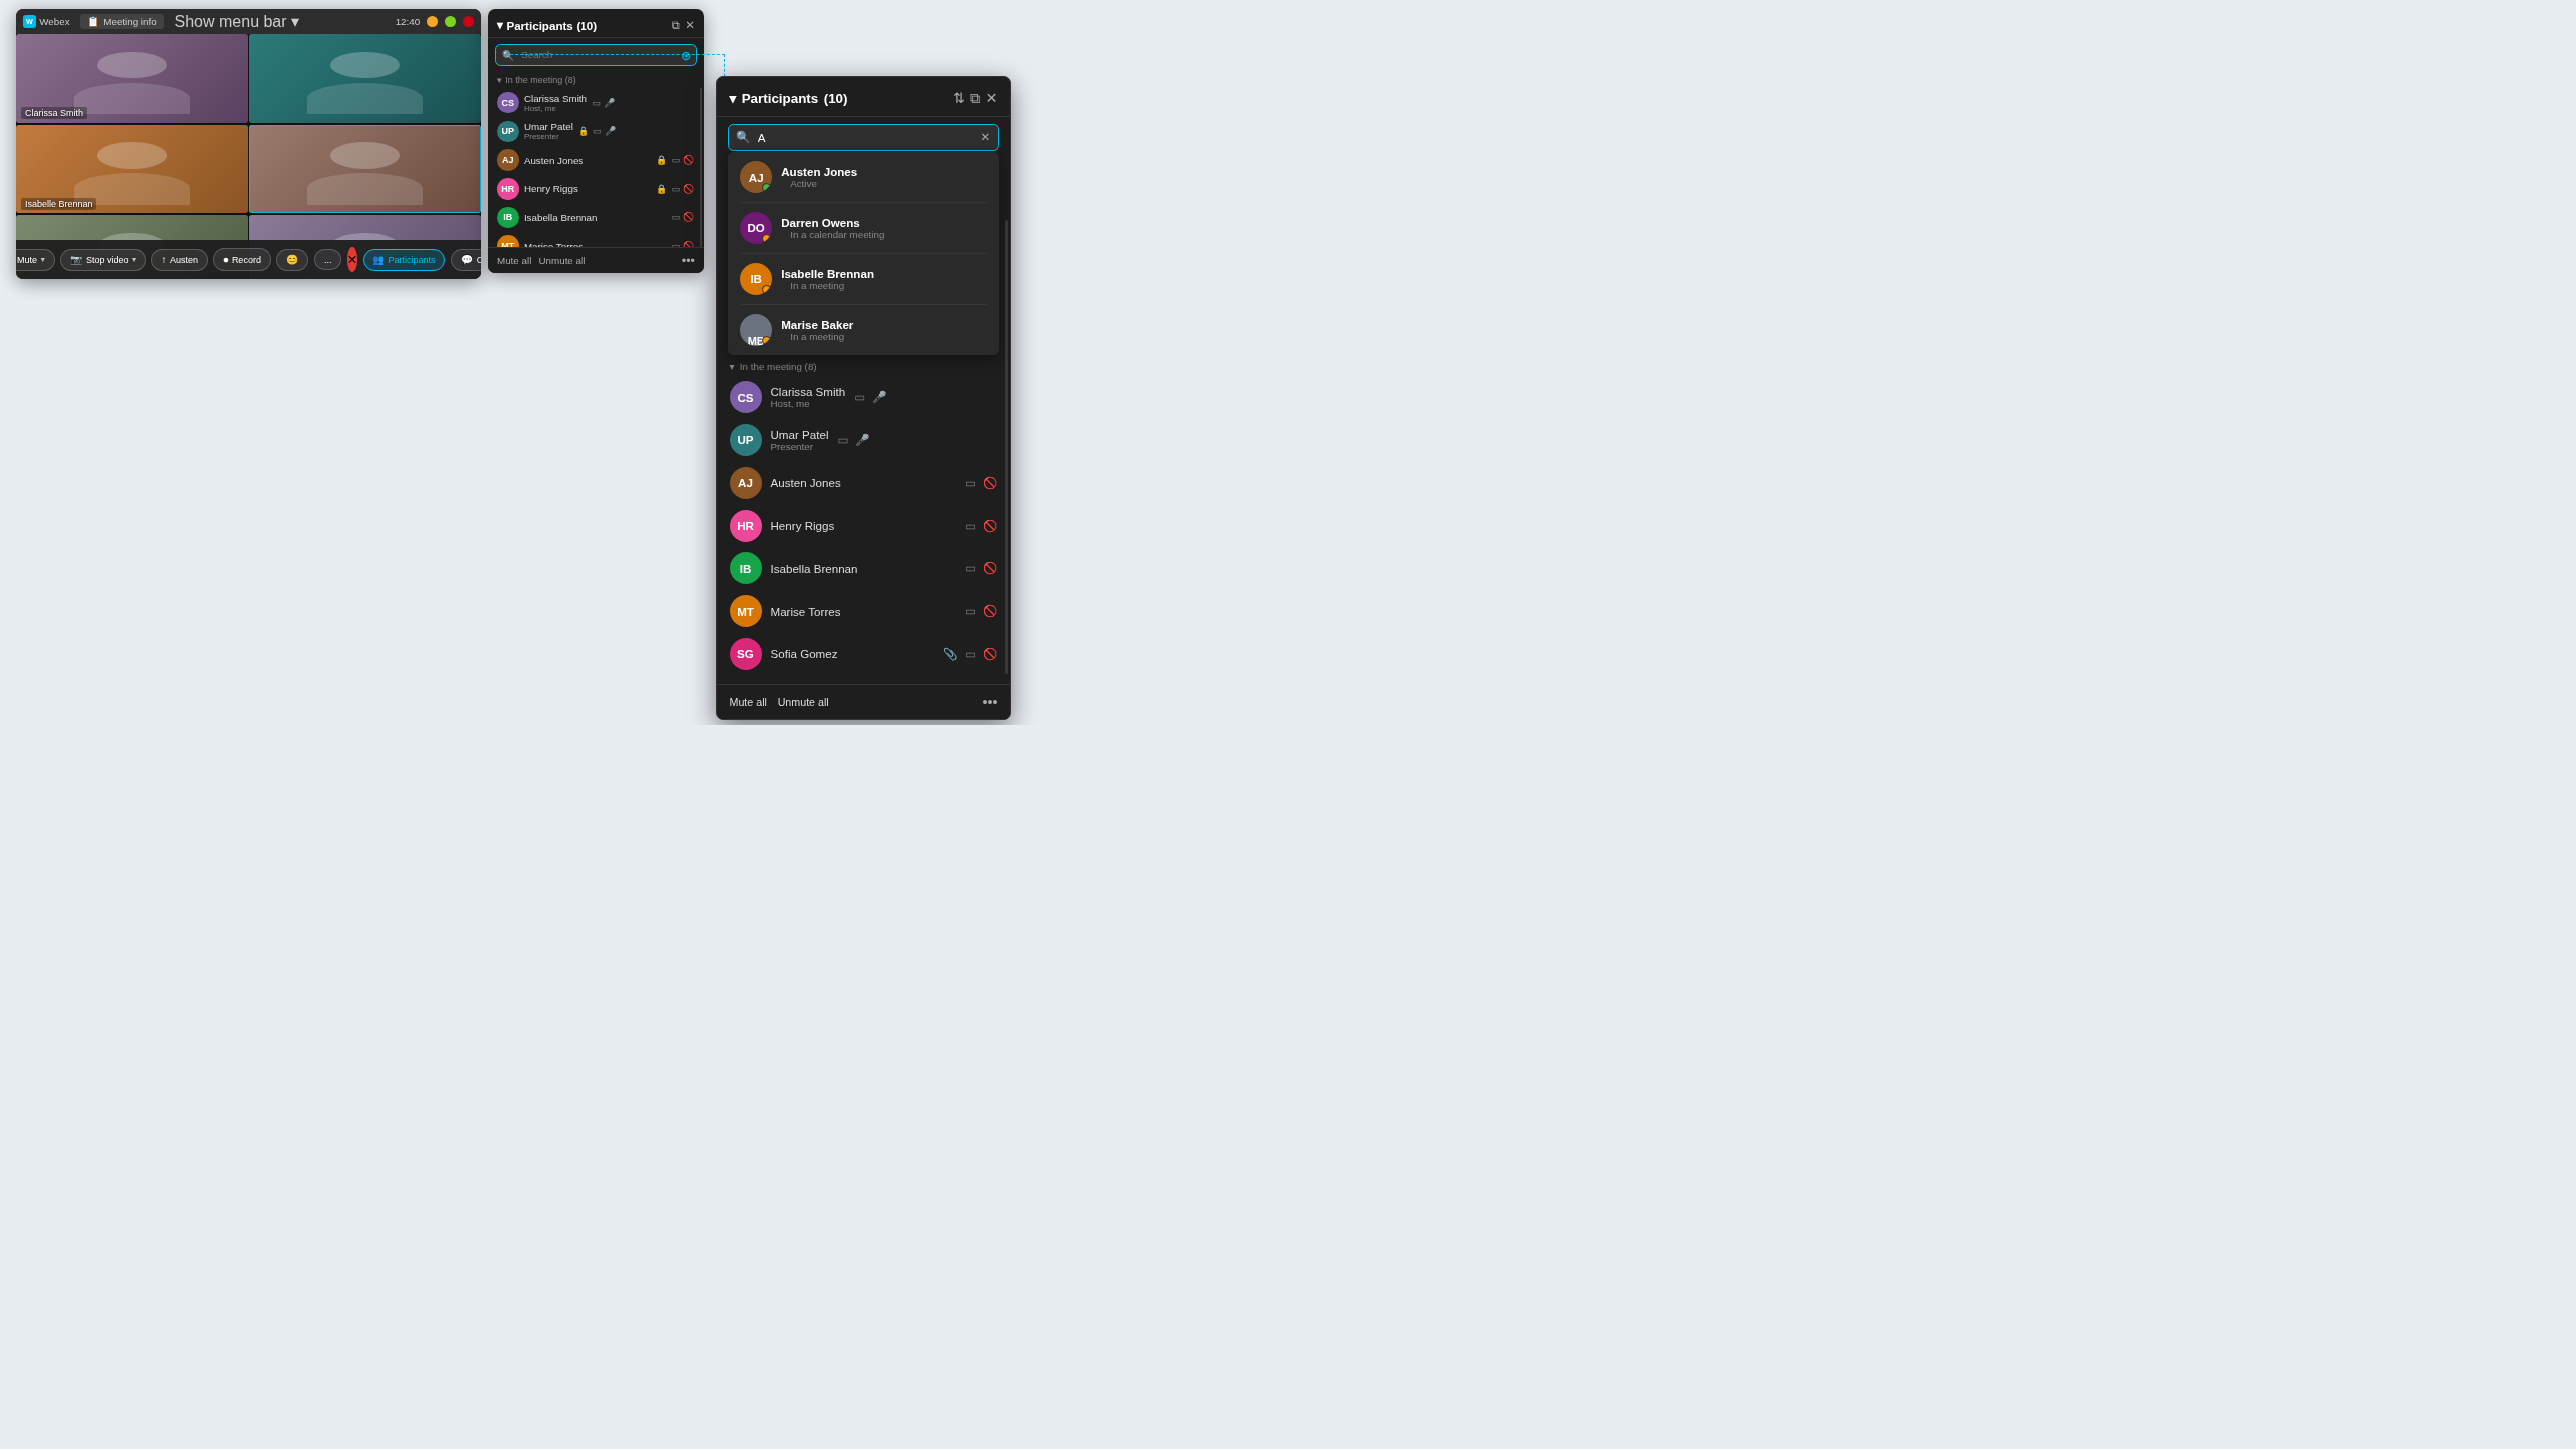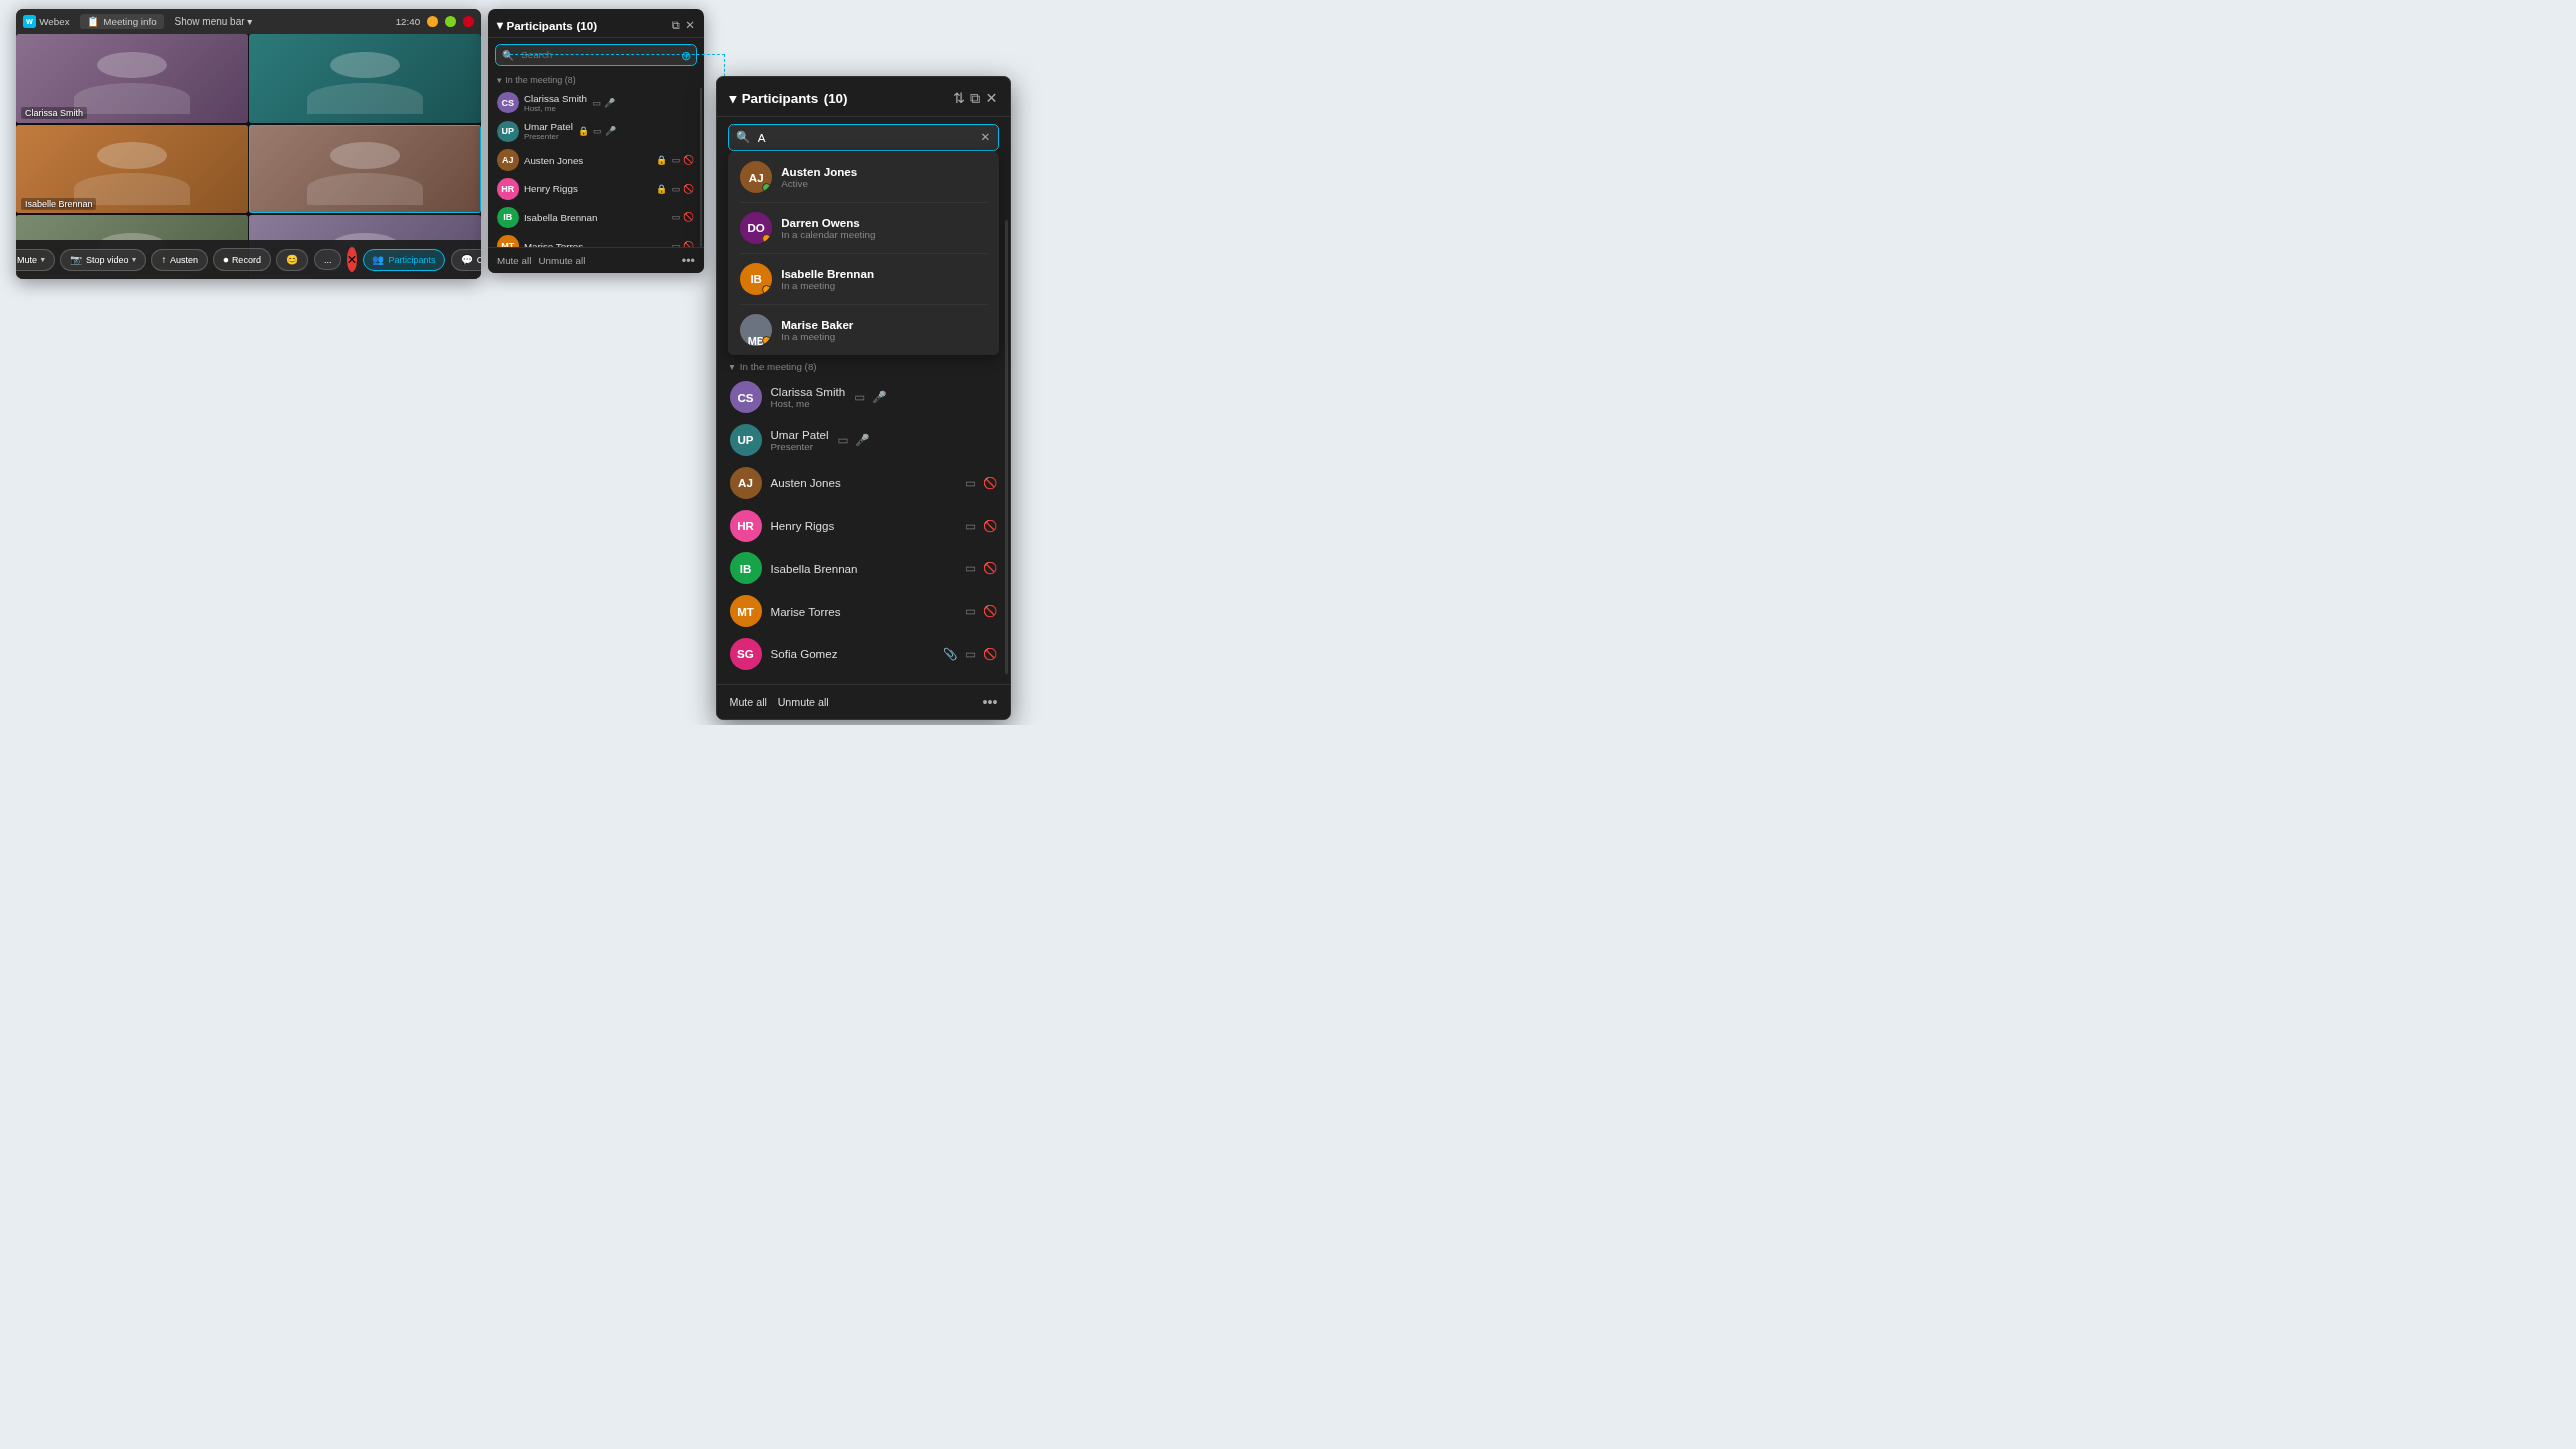--- a/index.html
+++ b/index.html
@@ -50,21 +50,21 @@
       align-items: center;
       gap: 3.6px;
       font-size: 9.8px;
       color: #ccc;
       background: rgba(255,255,255,0.1);
       padding: 1.8px 7.2px;
       border-radius: 3.6px;
       cursor: pointer;
     }
     .menu-bar-btn {
-      font-size: 10px;
+      font-size: 16px;
       color: #ccc;
       cursor: pointer;
     }
     .titlebar-right {
       display: flex;
       align-items: center;
       gap: 7.2px;
     }
     .time-display {
       font-size: 9.8px;
@@ -521,20 +521,21 @@
 
     .suggestion-name {
       color: white;
       font-size: 11.6px;
       font-weight: 600;
     }
 
     .suggestion-status-text {
       color: #888;
       font-size: 9.8px;
+      margin-left: 9px;
     }
 
     .suggestion-divider {
       height: 0.9px;
       background: rgba(255,255,255,0.06);
       margin: 0 12.5px;
     }
 
     .exp-section-label {
       padding: 7.2px 12.5px 3.6px;

